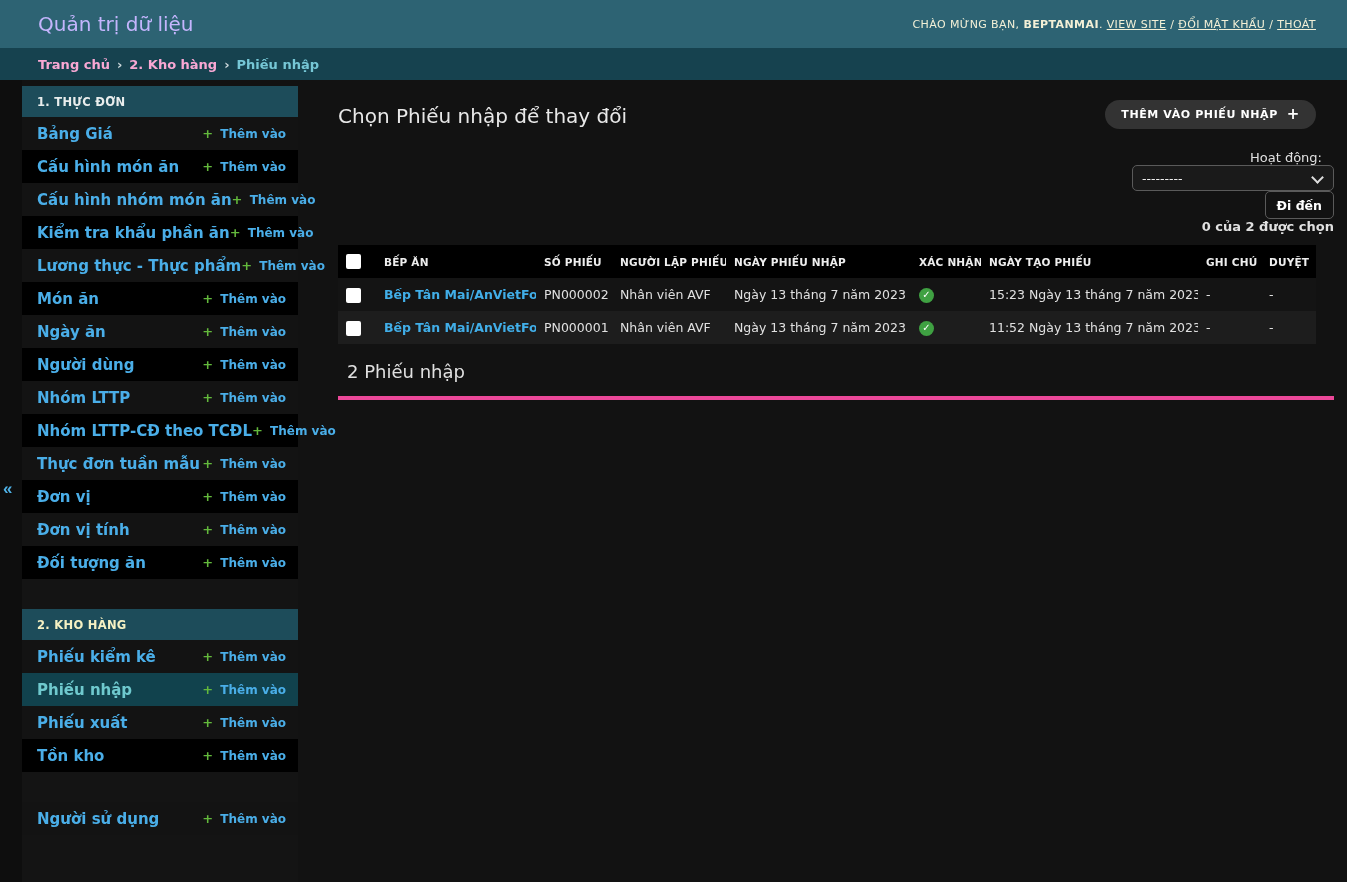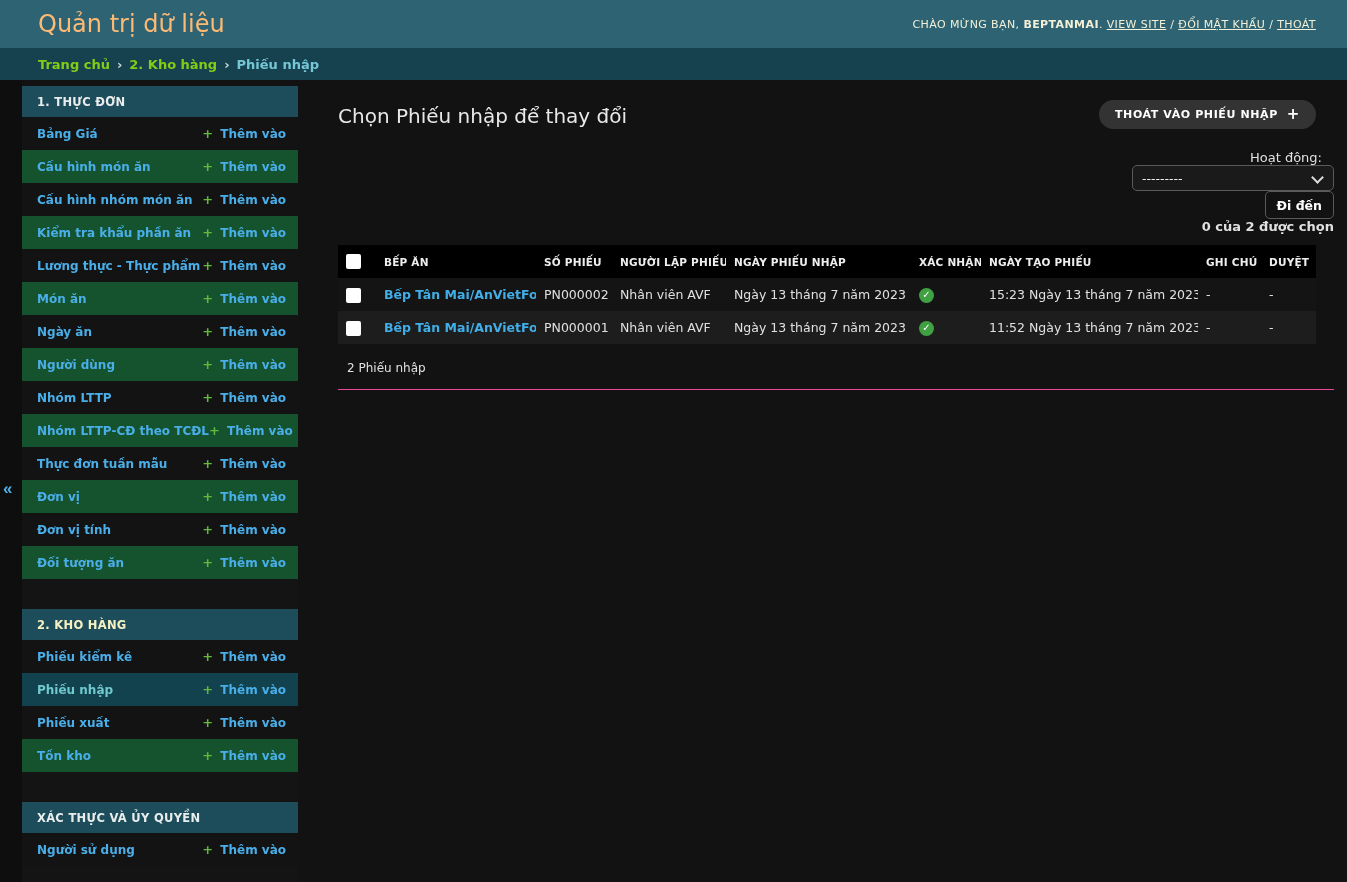--- a/index.html
+++ b/index.html
@@ -10,32 +10,32 @@
     color: #e0e0e0;
   }
   a { cursor: pointer; text-align: right; }
 
   
   .top-header {
     height: 48px; background: #2d6373;
     display: flex; align-items: center; justify-content: space-between;
     padding: 0 31px 0 38px;
   }
-  .header-title { color: #fdba74; font-size: 24px; font-weight: 400; }
+  .header-title { color: #c4b5fd; font-size: 20px; font-weight: 400; }
   .user-tools { color: #f3f0d7; font-size: 11px; letter-spacing: 0.4px; }
   .user-tools b { font-weight: 700; }
   .user-tools a { color: #f3f0d7; text-decoration: underline; }
 
   
   .breadcrumb-bar {
     height: 32px; background: #16424f;
     display: flex; align-items: center; gap: 7px;
     padding-left: 38px; font-size: 13px; font-weight: 600; color: #cdd9dc;
   }
-  .breadcrumb-bar a { color: #84cc16; text-decoration: none; }
+  .breadcrumb-bar a { color: #f9a8d4; text-decoration: none; }
   .crumb-current { color: #76c7d6; }
 
   
   .layout { display: flex; height: 802px; align-items: stretch; }
 
   .collapse-strip { width: 22px; background: #0e0e0e; position: relative; flex: none; }
   .collapse-btn {
     position: absolute; top: 400px; left: 3px;
     color: #4fb3e8; font-size: 17px; font-weight: 700;
     background: none; border: none; line-height: 1;
@@ -47,23 +47,23 @@
     height: 31px; flex: none; background: #1d4c5a; color: #e9eded;
     display: flex; align-items: center; padding: 0 15px;
     font-size: 11.5px; font-weight: 700; letter-spacing: 0.3px; white-space: nowrap; text-align: center;
   }
   .sb-header.current { color: #f6f1c3; }
   .sb-row {
     height: 33px; flex: none; display: flex; align-items: center; justify-content: space-between;
     padding: 0 12px 0 15px; white-space: nowrap;
   }
   .sb-row.even { background: #131313; }
-  .sb-row.odd  { background: #14532d; }
+  .sb-row.odd  { background: #000000; }
   .sb-row.selected { background: #11424d; }
-  .sb-link { color: #4aaee8; font-weight: 700; font-size: 12px; text-decoration: none; }
+  .sb-link { color: #4aaee8; font-weight: 700; font-size: 15px; text-decoration: none; }
   .sb-row.selected .sb-link { color: #6fc9ce; }
   .add-link { color: #4aaee8; font-weight: 700; font-size: 12px; text-decoration: none; }
   .add-link .plus { color: #63b93c; font-weight: 700; margin-right: 3px; font-size: 13px; }
   .sb-gap { height: 30px; flex: none; background: #141414; }
   .sb-fill { flex: 1; background: #141414; }
 
   
   .content { flex: 1; padding: 20px 13px 0 40px; }
   .content-header {
     display: flex; justify-content: space-between; align-items: center;
@@ -122,22 +122,22 @@
     display: inline-block; vertical-align: middle;
   }
   .check-icon {
     display: inline-flex; width: 15px; height: 15px; border-radius: 50%;
     background: #3fa142; color: #ffffff; font-size: 10px; font-weight: 700;
     align-items: center; justify-content: center; line-height: 1;
   }
 
   .paginator {
     width: 996px; margin-top: 4px; padding: 13px 0 14px 9px;
-    border-bottom: 1px solid #ec4899;
-    font-size: 12px; color: #e0e0e0;
+    border-bottom: 4px solid #ec4899;
+    font-size: 18px; color: #e0e0e0;
   }
 </style>
 </head>
 <body>
 
 <div class="top-header">
   <div class="header-title">Quản trị dữ liệu</div>
   <div class="user-tools">
     <span>CHÀO MỪNG BẠN,</span>
     <b>BEPTANMAI</b><span>.</span>
@@ -233,34 +233,33 @@
       </div>
       <div class="sb-row even">
         <a class="sb-link">Phiếu xuất</a>
         <a class="add-link"><span class="plus">+</span> Thêm vào</a>
       </div>
       <div class="sb-row odd">
         <a class="sb-link">Tồn kho</a>
         <a class="add-link"><span class="plus">+</span> Thêm vào</a>
       </div>
       <div class="sb-gap"></div>
-      <div class="sb-header">XÁC THỰC VÀ ỦY QUYỀN</div>
       <div class="sb-row even">
         <a class="sb-link">Người sử dụng</a>
         <a class="add-link"><span class="plus">+</span> Thêm vào</a>
       </div>
       <div class="sb-fill"></div>
     </aside>
 
   <main class="content">
 
     <div class="content-header">
       <h2 class="page-title">Chọn Phiếu nhập để thay đổi</h2>
       <button class="add-btn">
-        <span>THOÁT VÀO PHIẾU NHẬP</span>
+        <span>THÊM VÀO PHIẾU NHẬP</span>
         <span class="plus-glyph">+</span>
       </button>
     </div>
 
     <div class="actions-bar">
       <label>Hoạt động:</label>
       <span class="select-wrap">
         <select class="action-select"><option>---------</option></select>
       </span>
       <button class="go-btn">Đi đến</button>

